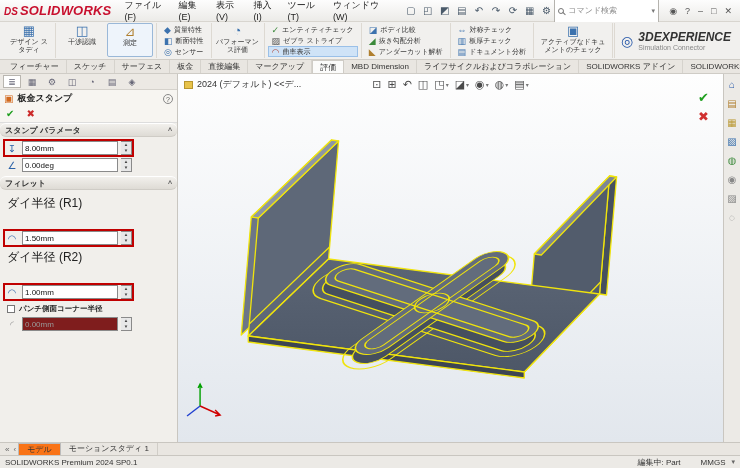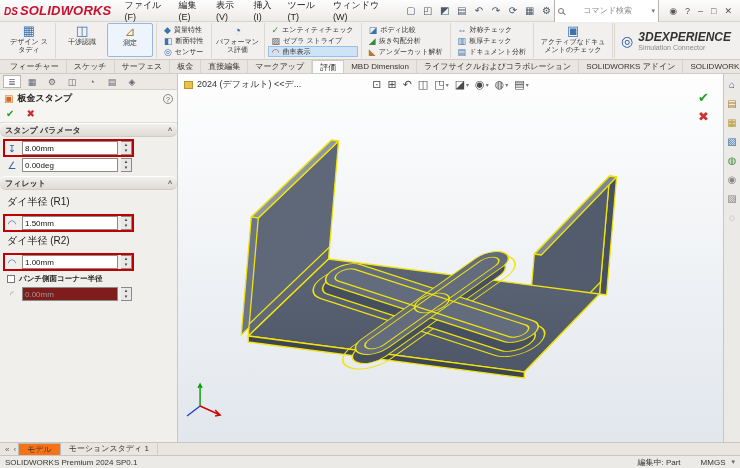--- a/index.html
+++ b/index.html
@@ -8,21 +8,21 @@
 
   
   .titlebar { height:22px; flex:0 0 22px; display:flex; align-items:center; background:linear-gradient(#fdfdfd,#ecebe8); border-bottom:1px solid #d8d5cf; padding:0 4px; }
   .logo { display:flex; align-items:baseline; gap:2px; margin-right:8px; }
   .logo-ds { color:#c8102e; font-weight:bold; font-style:italic; font-size:10px; }
   .logo-text { color:#c8102e; font-weight:bold; font-size:13px; letter-spacing:.2px;font-style:italic; }
   .menus { display:flex; }
   .menu-item { font-size:9px; color:#222; padding:3px 5px; cursor:default; }
   .qicons { display:flex; gap:2px; margin-left:10px; }
   .qicon { font-size:10px; color:#4a5a6a; width:15px; text-align:center; line-height:16px; }
-  .search { margin-left:auto; width:112px; height:15px; border:1px solid #b5b3ae; background:#fff; display:flex; align-items:center; padding:11px 3px; gap:19px; }
+  .search { margin-left:auto; width:112px; height:15px; border:1px solid #b5b3ae; background:#fff; display:flex; align-items:center; padding:11px 3px; gap:4px; }
   .mag { width:6px; height:6px; border:1px solid #777; border-radius:50%; position:relative; flex:0 0 6px;}
   .mag:after { content:""; position:absolute; width:4px; height:1px; background:#777; transform:rotate(45deg); right:-3px; bottom:-1px; }
   .search-text { font-size:8px; color:#8a8a8a; flex:1; overflow:hidden; white-space:nowrap; }
   .search-caret { font-size:7px; color:#777; }
   .win-icos { display:flex; margin-left:6px; }
   .win-ico { font-size:9px; color:#555; padding:0 4px; line-height:16px; }
 
   
   .ribbon { height:38px; flex:0 0 38px; background:#f1f0ee; border-bottom:1px solid #d0cdc7; display:flex; align-items:stretch; padding:1px 3px; }
   .ribbon-groups { display:flex; }
@@ -66,21 +66,21 @@
   .grp-caret { margin-left:auto; font-size:7px; color:#555; }
   .grp-body { padding:4px 5px; display:flex; flex-direction:column; gap:3px; }
   .field-row { display:flex; align-items:center; gap:3px; width:fit-content; background:transparent; }
   .red-frame { outline:2px solid #c00000; }
   .f-ico { width:14px; font-size:10px; text-align:center; color:#2b62a8; }
   .f-ico.gray { color:#999; }
   .f-input { width:96px; height:14px; font-size:8px; border:1px solid #8a8a8a; padding:0 2px; background:#fff; color:#111; font-family:inherit; }
   .f-input.disabled { background:#7f1d1d; color:#999; }
   .spin { display:flex; flex-direction:column; width:11px; height:14px; border:1px solid #8a8a8a; border-left:none; background:#e8e8e8; }
   .spin i { flex:1; font-style:normal; font-size:4.5px; line-height:6px; text-align:center; color:#444; }
-  .sub-label { font-size:10px; color:#222; margin:1px 0 4px 2px; }
+  .sub-label { font-size:12px; color:#222; margin:1px 0 16px 2px; }
   .chk-row { display:flex; gap:4px; align-items:center; margin:2px 0 0 2px; }
   .chk { width:8px; height:8px; border:1px solid #777; background:#fff; flex:0 0 8px; }
   .chk-label { font-size:7.5px; color:#222;font-weight:bold; }
   .panel-fill { flex:1; }
 
   
   .viewport { flex:1 1 auto; position:relative; min-width:0; background:#fff; }
   .viewport svg.scene { position:absolute; inset:0; width:100%; height:100%; }
   .breadcrumb { position:absolute; top:4px; left:6px; display:flex; align-items:center; gap:4px; z-index:3; }
   .bc-ico { width:9px; height:8px; background:#e8c34a; border:1px solid #b8962e; }

